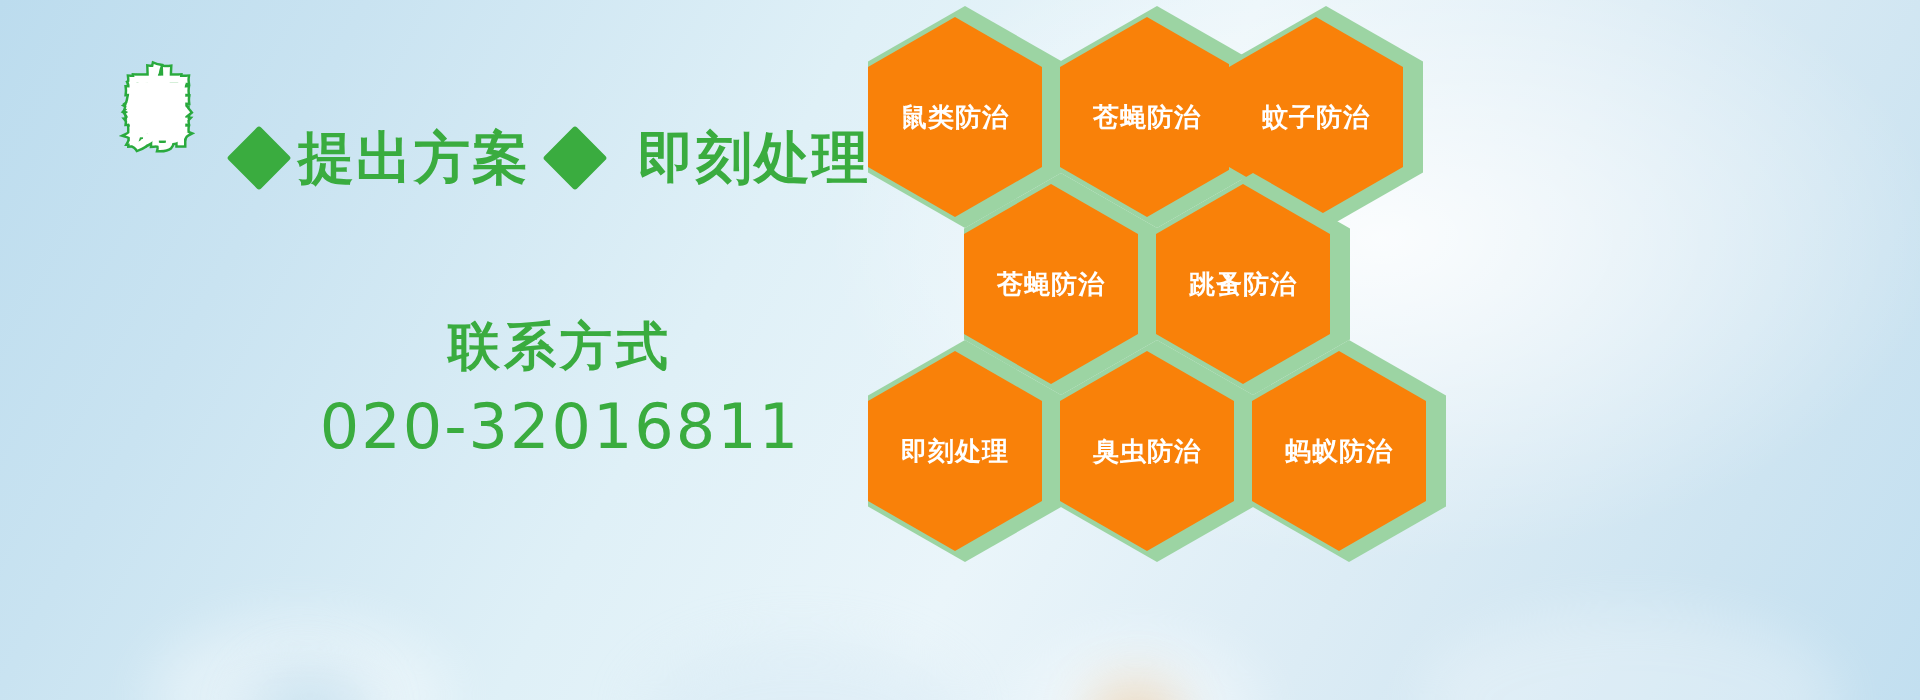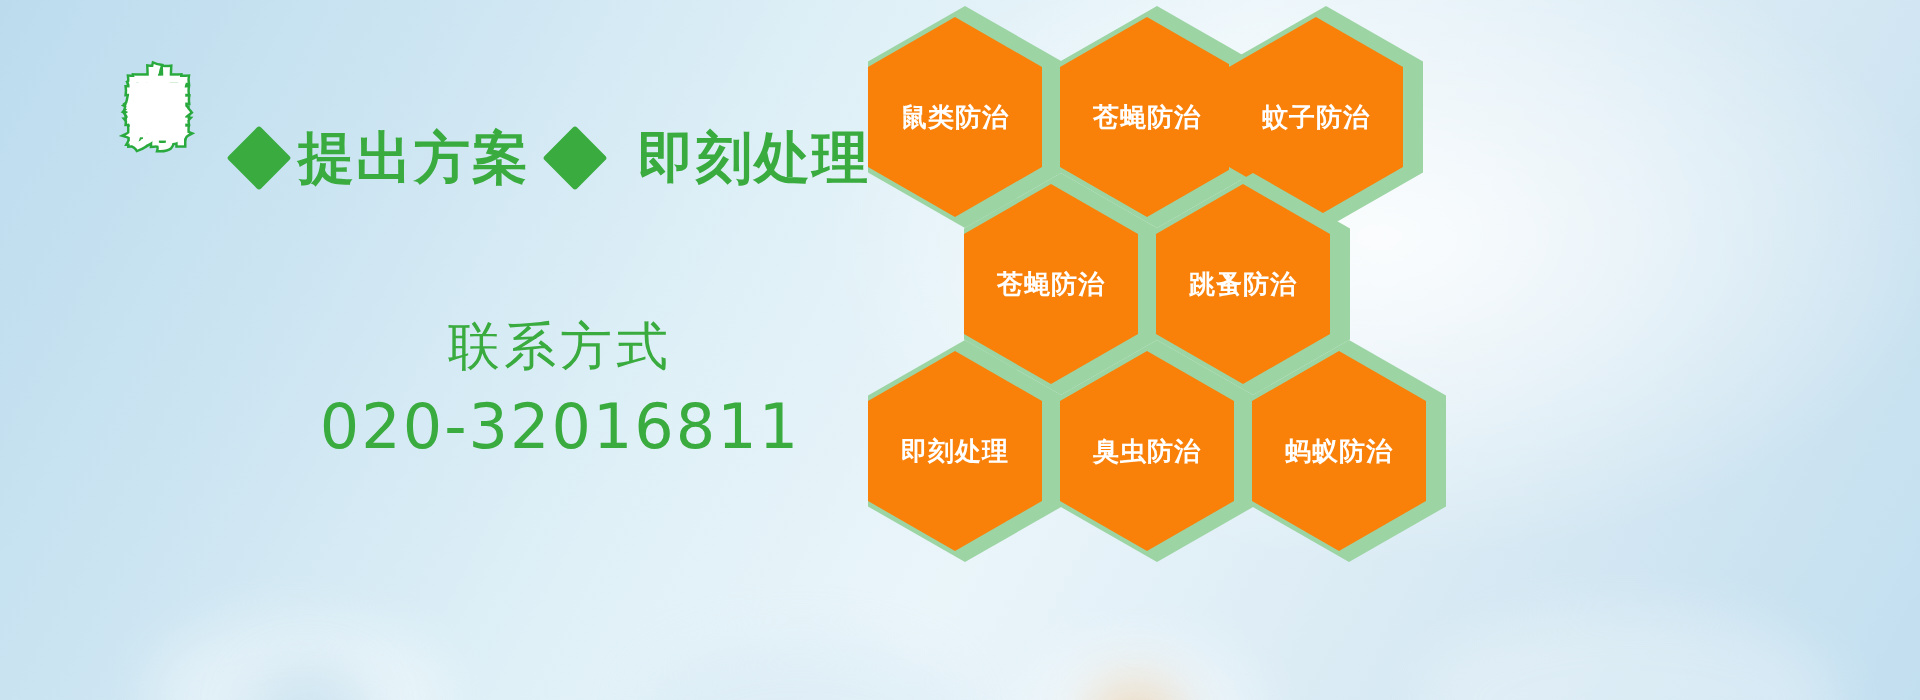--- a/index.html
+++ b/index.html
@@ -53,21 +53,21 @@
   .feature-label{
     font-size:56px;font-weight:bold;color:#3aac3f;letter-spacing:2px;
     line-height:1;white-space:nowrap;
   }
 
   
   #contact{
     position:absolute;left:300px;top:318px;width:520px;text-align:center;
   }
   #contact-heading{
-    font-size:52px;font-weight:normal;color:#3aac3f;letter-spacing:4px;line-height:1.1;
+    font-size:52px;font-weight:bold;color:#3aac3f;letter-spacing:4px;line-height:1.1;
     margin-bottom:12px;
   }
   .phone{
     font-size:62px;color:#3aac3f;letter-spacing:2px;line-height:1.28;
     font-weight:normal;font-family:"DejaVu Sans",sans-serif;
   }
 
   
   #hex-grid{position:absolute;left:862px;top:-2px;width:600px;height:704px;}
   .hex{

